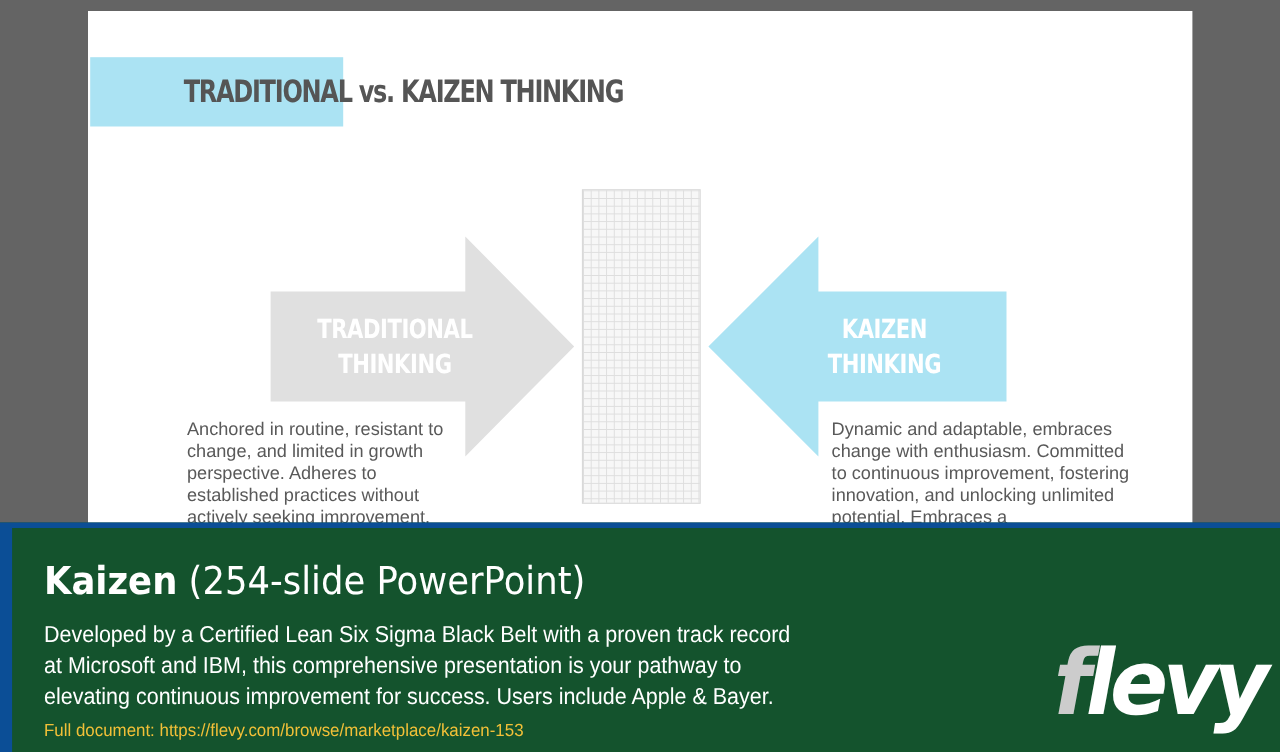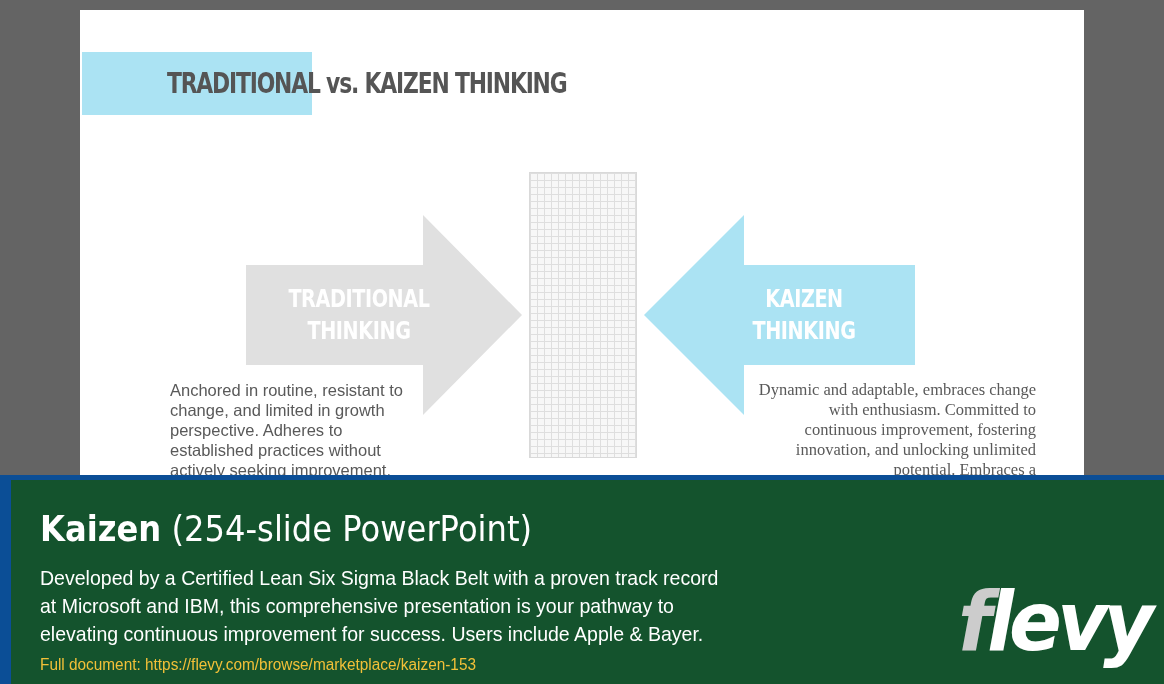--- a/index.html
+++ b/index.html
@@ -39,21 +39,21 @@
       linear-gradient(#dedede 1px, transparent 1px),
       linear-gradient(90deg, #dedede 1px, transparent 1px),
       linear-gradient(90deg, #dedede 1px, transparent 1px);
     background-size: 100% 7px, 14px 14px, 14px 14px;
     background-position: 0 0, 0 0, 7px 7px;
   }
   .desc {
     position: absolute; font-size: 16.5px; line-height: 20px; color: #595959;
   }
   .desc-trad { left: 90px; top: 370px; width: 240px; text-align: left; }
-  .desc-kaizen { left: 676px; top: 370px; width: 280px; text-align: right; font-family: Liberation Serif, serif; }
+  .desc-kaizen { left: 676px; top: 370px; width: 280px; text-align: left; }
 
   .banner {
     position: absolute; left: 0; top: 475px; width: 1164px; height: 209px;
     background: #14532d; border-top: 5px solid #0b4e96; box-sizing: border-box;
   }
   .banner-left-stripe {
     position: absolute; left: 0; top: 0; width: 11px; height: 100%;
     background: #0b4e96;
   }
   .banner-title {

